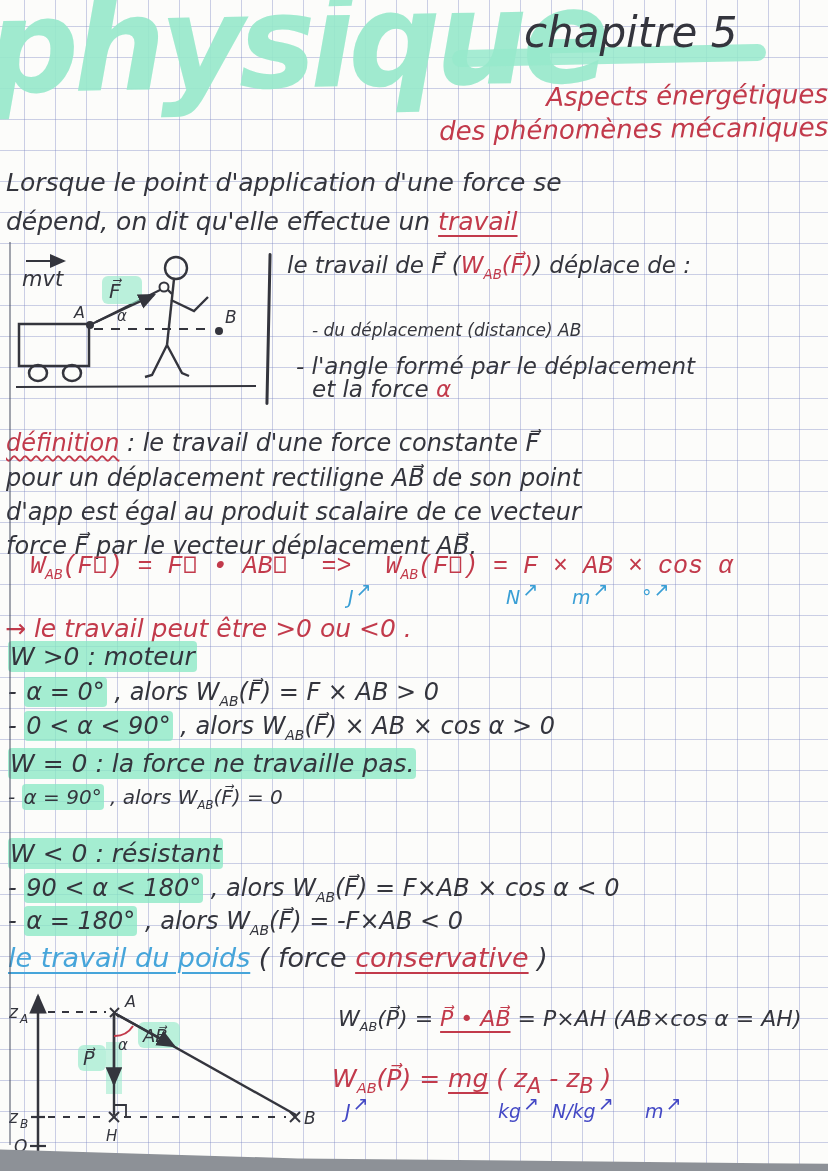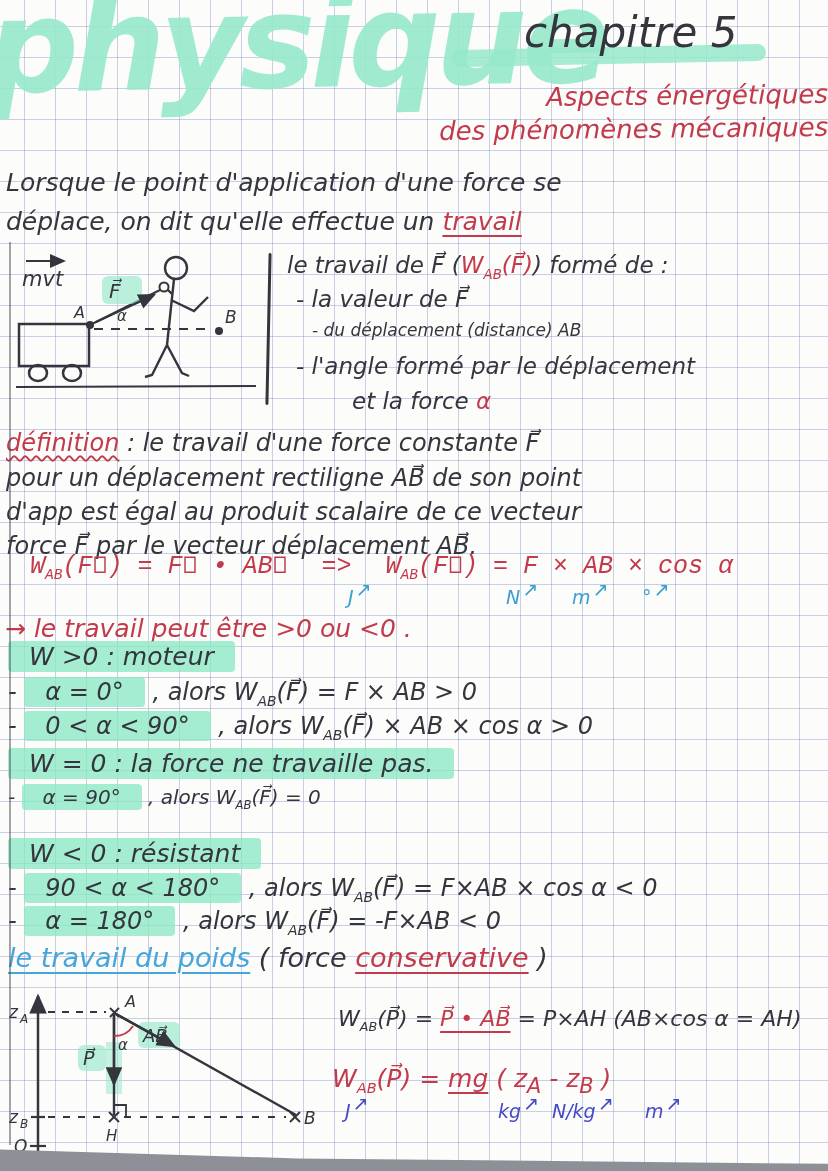--- a/index.html
+++ b/index.html
@@ -25,21 +25,21 @@
     font-style:italic;
     color:var(--ink);
   }
   .line{position:absolute;white-space:nowrap;}
   .red{color:var(--red);}
   .cyan{color:var(--cyan);}
   .violet{color:var(--violet);}
   .blue-head{color:var(--blue-head);margin-top:14px;}
   .u{text-decoration:underline;text-underline-offset:5px;text-decoration-thickness:2px;text-align:right;}
   .wavy{text-decoration:underline wavy;text-underline-offset:4px;text-decoration-thickness:1.5px;}
-  .hl{background:var(--hl);border-radius:4px;padding:1px 21px;}
+  .hl{background:var(--hl);border-radius:4px;padding:1px 2px;}
   .wab{white-space:nowrap;}
   .wab sub{font-size:.58em;}
   .imp{margin:0 34px;}
   .unit{position:absolute;font-style:italic;}
   .unit .arr{display:inline-block;transform:translateY(-8px);margin-left:2px;font-style:normal;}
   .subject{
     position:absolute;left:-14px;top:-34px;
     font-size:130px;font-weight:bold;letter-spacing:-6px;
     color:var(--mint);opacity:.9;transform:rotate(-1deg);
   }
@@ -65,21 +65,21 @@
   <div class="subject">physique</div>
   <div class="chapter-bar"></div>
   <div class="chapter">chapitre 5</div>
   <div class="subtitle">
     <div>Aspects énergétiques</div>
     <div>des phénomènes mécaniques</div>
   </div>
 
   <div class="line" style="left:6px;top:168px;font-size:25px;">Lorsque le point d'application d'une force se</div>
   <div class="line" style="left:6px;top:207px;font-size:25px;">
-    <span>déplace, on dit qu'elle effectue un </span><span class="red u">travail</span>
+    <span>dépend, on dit qu'elle effectue un </span><span class="red u">travail</span>
   </div>
 
   <svg style="position:absolute;left:16px;top:248px;" width="252" height="154" viewBox="0 0 252 154">
     <defs>
       <marker id="ah1" markerWidth="10" markerHeight="10" refX="7" refY="3.5" orient="auto">
         <path d="M0,0 L8,3.5 L0,7 Z" fill="#34353d"></path>
       </marker>
     </defs>
     <line x1="10" y1="13" x2="48" y2="13" stroke="#34353d" stroke-width="2" marker-end="url(#ah1)"></line>
     <text x="6" y="38" font-size="21">mvt</text>
@@ -104,26 +104,25 @@
       <polyline points="155,52 178,63 192,49"></polyline>
       <polyline points="151,97 136,127 129,129"></polyline>
       <polyline points="151,97 166,125 173,128"></polyline>
     </g>
     <circle cx="148" cy="39" r="4.5" fill="#fcfcfa" stroke="#34353d" stroke-width="2"></circle>
   </svg>
 
   <div class="divider1"></div>
 
   <div class="line" style="left:287px;top:252px;font-size:23px;">
-    <span>le travail de F⃗ (</span><span class="wab red"><span>W</span><sub>AB</sub><span>(F⃗)</span></span><span>) formé de :</span>
-  </div>
-  <div class="line" style="left:296px;top:286px;font-size:23px;">- la valeur de F⃗</div>
+    <span>le travail de F⃗ (</span><span class="wab red"><span>W</span><sub>AB</sub><span>(F⃗)</span></span><span>) déplace de :</span>
+  </div>
   <div class="line" style="left:312px;top:320px;font-size:17px;text-align:center;">- du déplacement (distance) AB</div>
   <div class="line" style="left:296px;top:353px;font-size:23px;">- l'angle formé par le déplacement</div>
-  <div class="line" style="left:312px;top:388px;font-size:23px;margin-left:40px;">
+  <div class="line" style="left:312px;top:376px;font-size:23px;">
     <span>et la force </span><span class="red">α</span>
   </div>
 
   <div class="line" style="left:6px;top:464px;font-size:24px;">pour un déplacement rectiligne AB⃗ de son point</div>
   <div class="line" style="left:6px;top:429px;font-size:24px;">
     <span class="red wavy">définition</span><span> : </span><span>le travail d'une force constante F⃗</span>
   </div>
   <div class="line" style="left:6px;top:498px;font-size:24px;">d'app est égal au produit scalaire de ce vecteur</div>
   <div class="line" style="left:6px;top:532px;font-size:24px;">force F⃗ par le vecteur déplacement AB⃗.</div>
 

